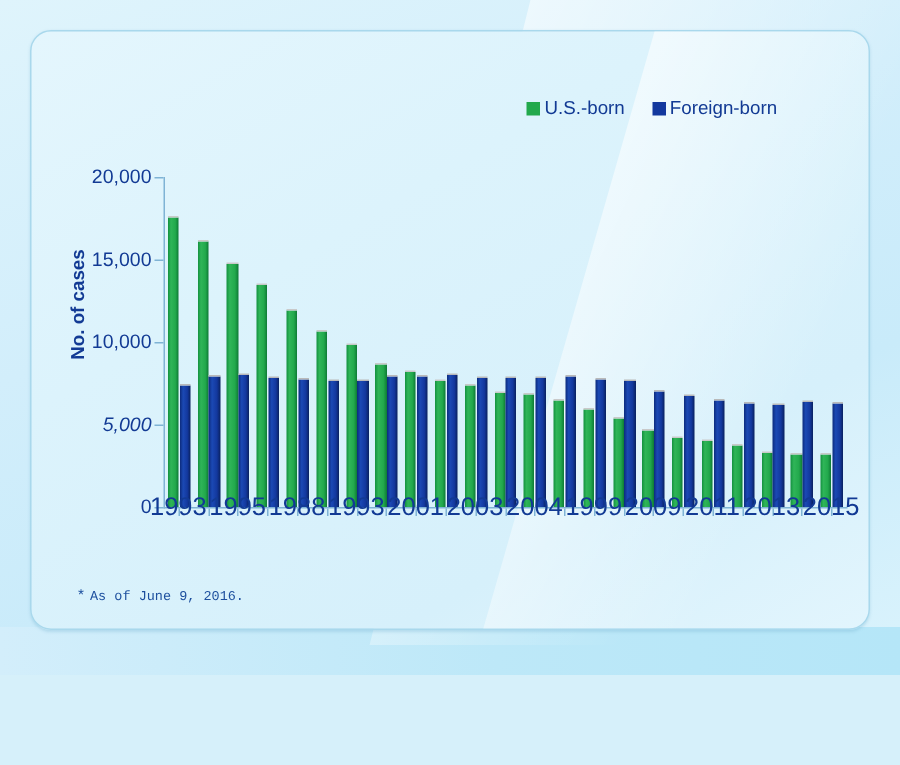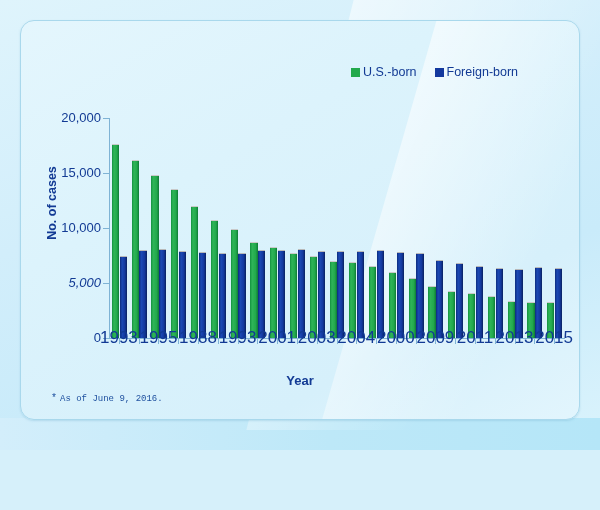--- a/index.html
+++ b/index.html
@@ -182,26 +182,25 @@
       <div class="xtick" style="left: 533px;"></div>
     </div>
   <div id="xlabels">
       <div class="xlabel" style="left: 75.8913px;">1993</div>
       <div class="xlabel" style="left: 115.457px;">1995</div>
       <div class="xlabel" style="left: 155.022px;">1988</div>
       <div class="xlabel" style="left: 194.587px;">1993</div>
       <div class="xlabel" style="left: 234.152px;">2001</div>
       <div class="xlabel" style="left: 273.717px;">2003</div>
       <div class="xlabel" style="left: 313.283px;">2004</div>
-      <div class="xlabel" style="left: 352.848px;">2000</div>
+      <div class="xlabel" style="left: 352.848px;">1999</div>
       <div class="xlabel" style="left: 392.413px;">2009</div>
       <div class="xlabel" style="left: 431.978px;">2011</div>
       <div class="xlabel" style="left: 471.543px;">2013</div>
       <div class="xlabel" style="left: 511.109px;">2015</div>
     </div>
-  <div id="xtitle">Year</div>
 
   <div id="legend"><span class="lg-item"><span class="lg-swatch us"></span><span>U.S.-born</span></span><span class="lg-item"><span class="lg-swatch fb"></span><span>Foreign-born</span></span></div>
 
   <div id="footnote">
     <span class="star">*</span><span>As of June 9, 2016.</span>
   </div>
 </div>
 
 </body></html>

